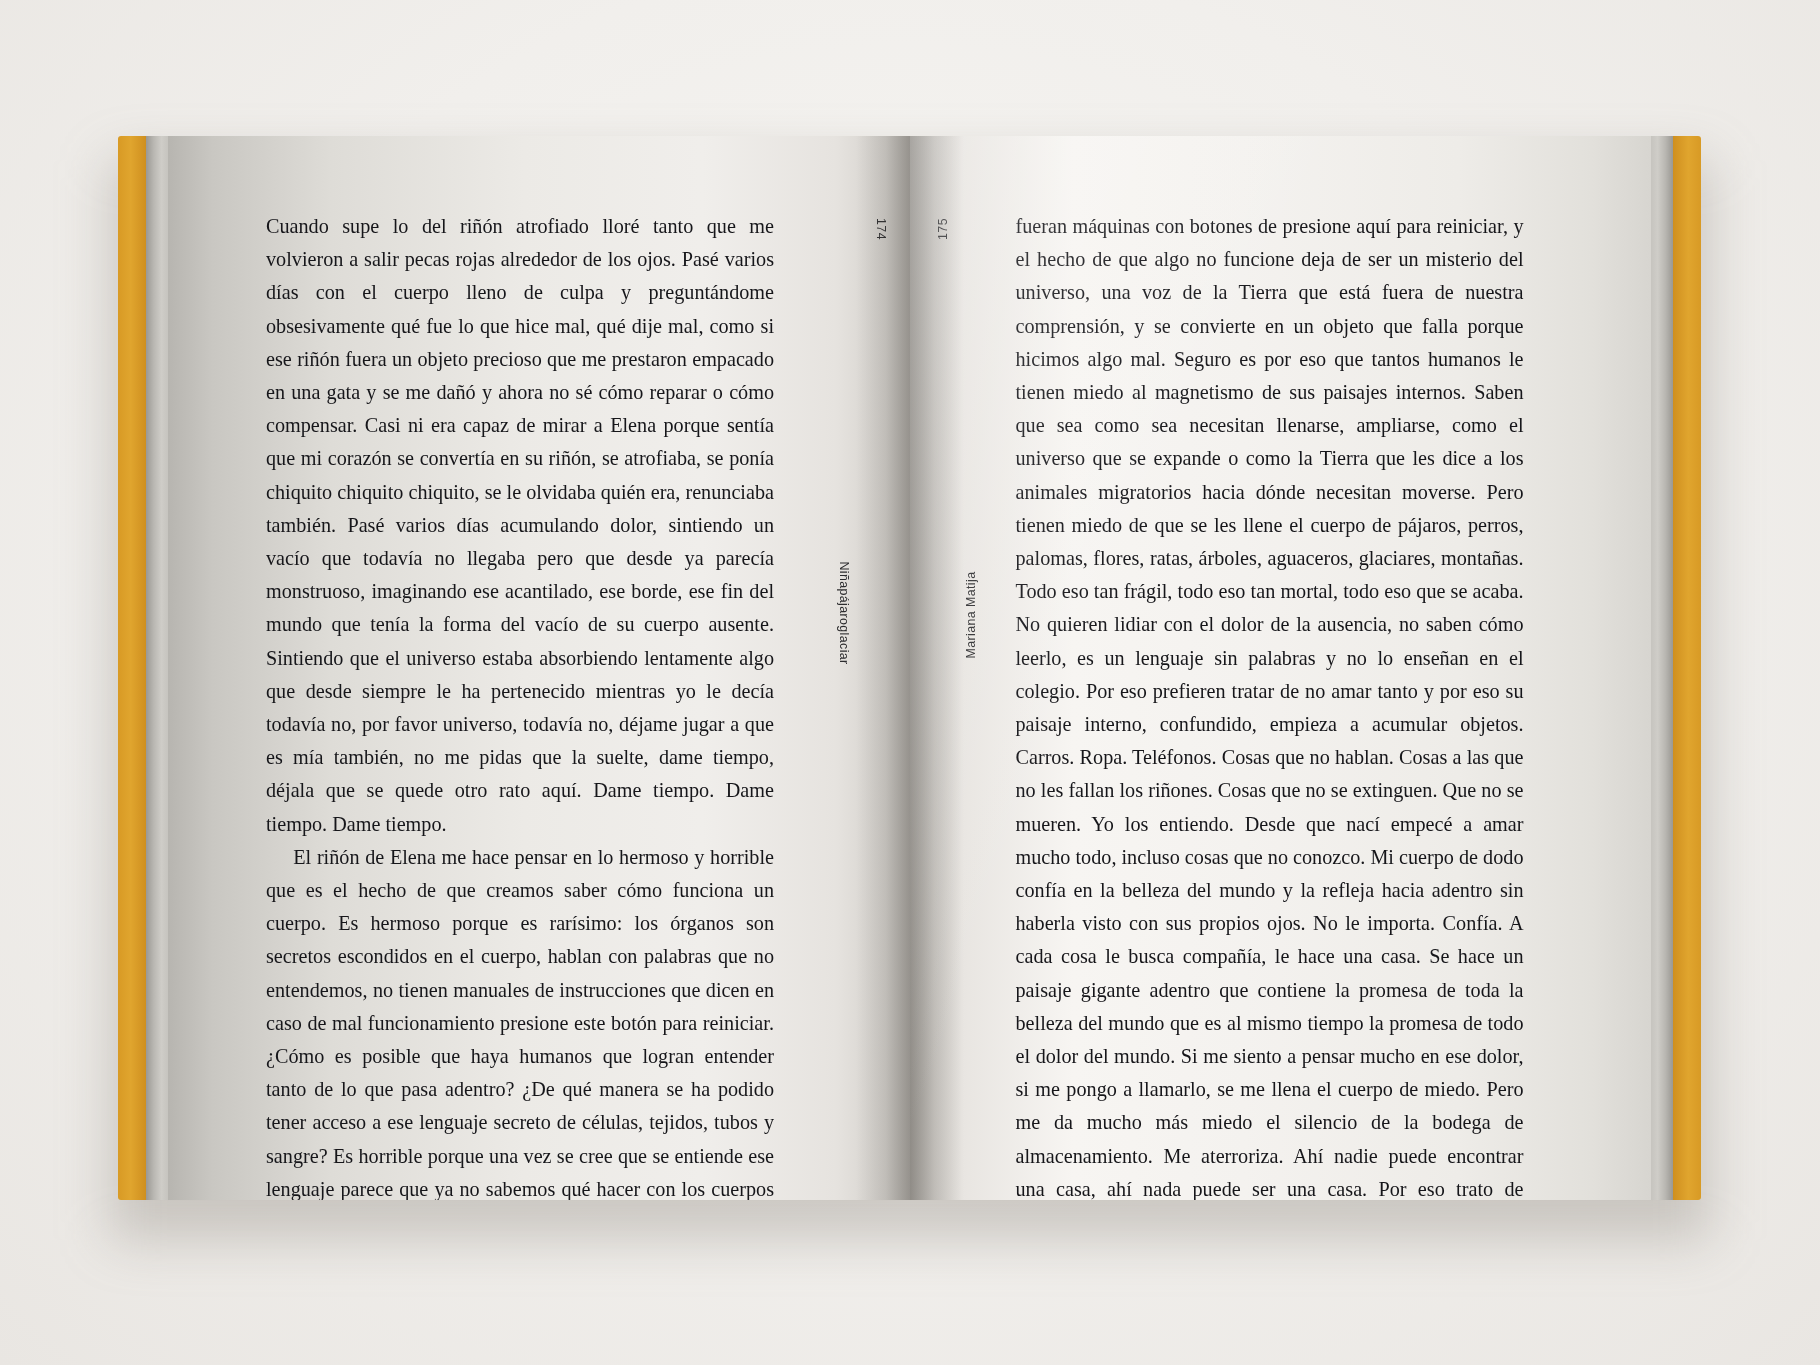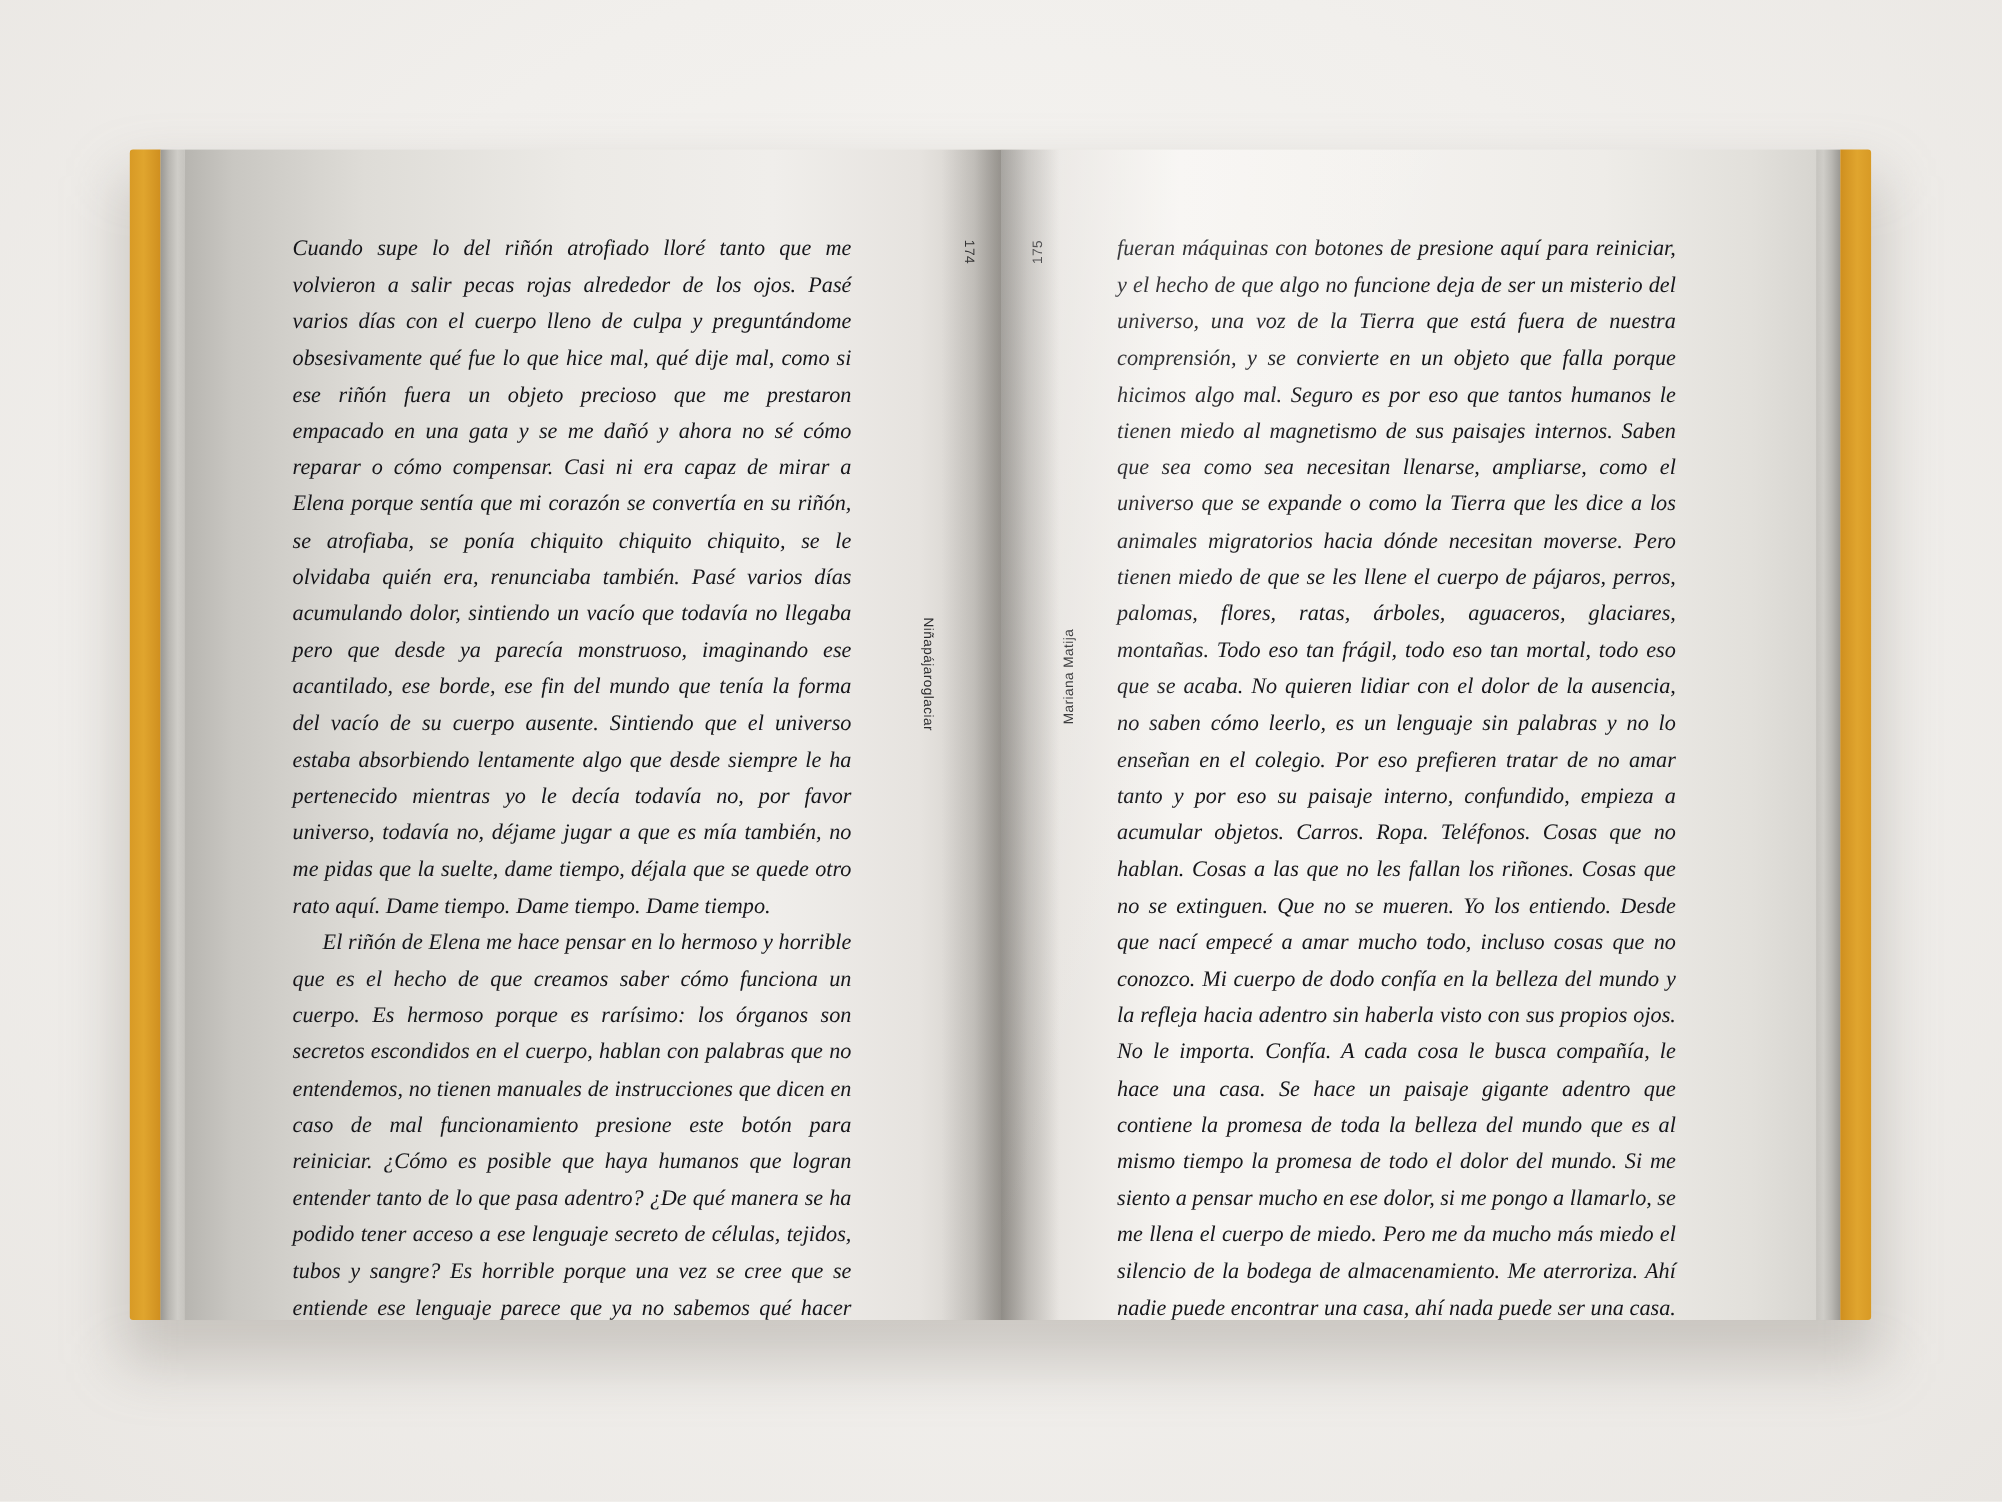--- a/index.html
+++ b/index.html
@@ -111,21 +111,21 @@
     color: #16161a;
     font-size: 20.2px;
     line-height: 33.2px;
     text-align: justify;
     text-justify: inter-word;
     hyphens: manual;
   }
   .page.left .textcol  { left: 98px;  width: 508px; }
   .page.right .textcol { left: 106px; width: 508px; }
 
-  .textcol p { margin: 0; font-style: italic; }
+  .textcol p { margin: 0; }
   .textcol p.indent { text-indent: 1.35em; }
 
   
   .vlabel {
     position: absolute;
     font-family: "Liberation Sans", sans-serif;
     font-size: 12.4px;
     letter-spacing: 0.4px;
     color: #2c2c2e;
     white-space: nowrap;

